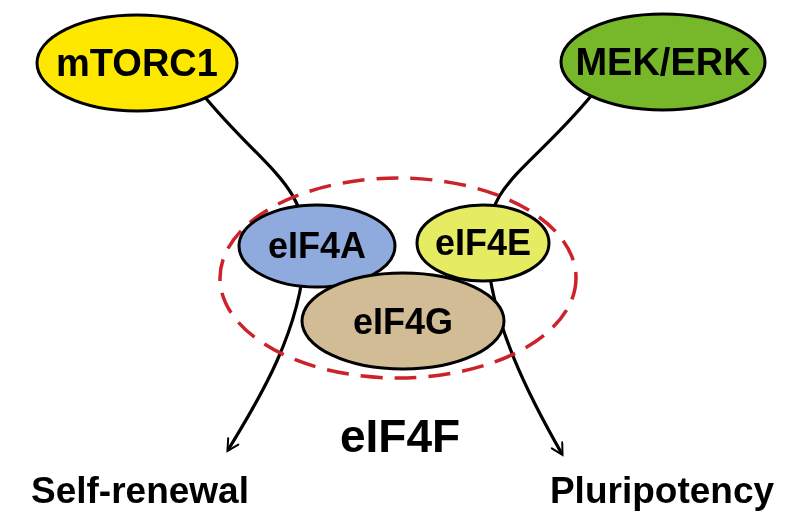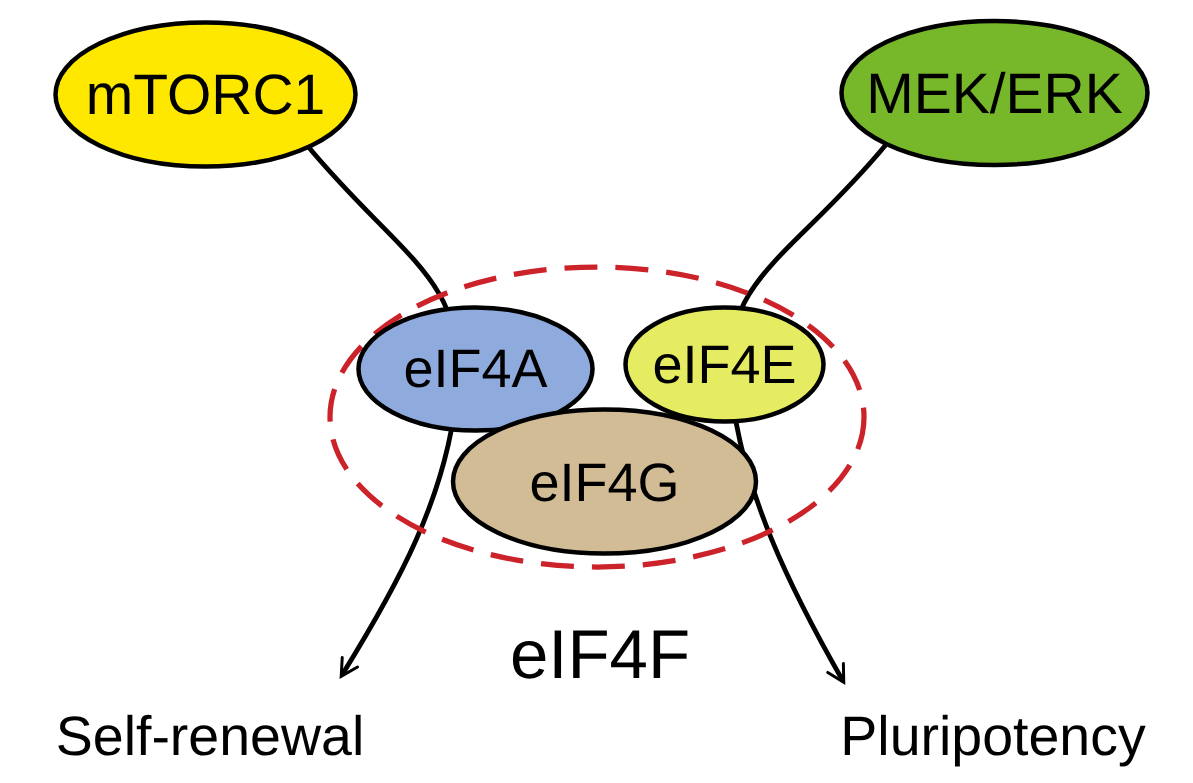--- a/index.html
+++ b/index.html
@@ -7,20 +7,21 @@
     padding: 0;
     background: #ffffff;
   }
   .canvas {
     position: relative;
     width: 795px;
     height: 522px;
     background: #ffffff;
     overflow: hidden;
     font-family: "Liberation Sans", sans-serif;
+    font-weight: bold;
   }
   svg text {
     font-family: "Liberation Sans", sans-serif;
     fill: #000000;
   }
   .node-label { font-size: 38px; }
   .small-node-label { font-size: 36px; }
   .complex-label { font-size: 46px; }
   .output-label { font-size: 37px; }
 </style>

